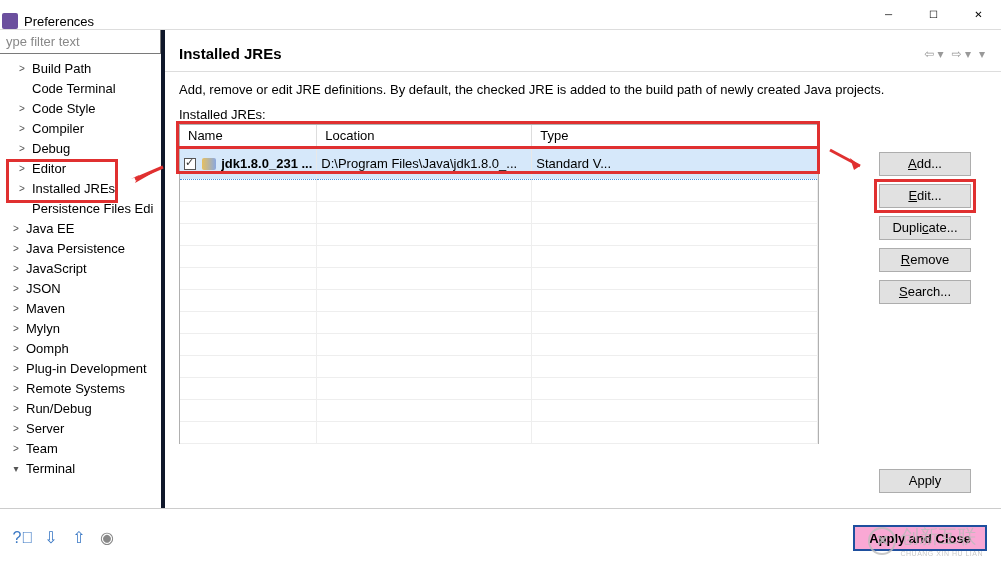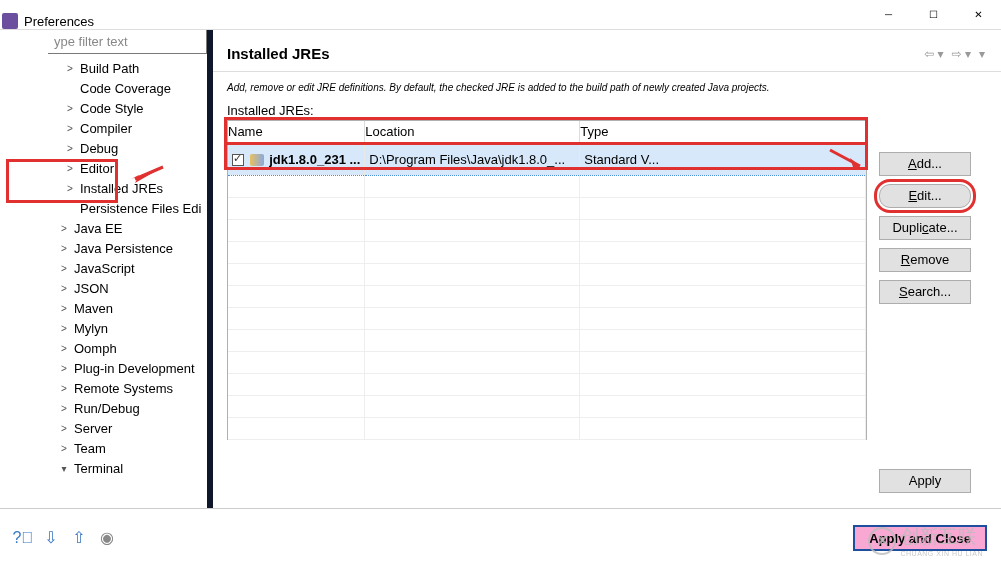--- a/index.html
+++ b/index.html
@@ -8,59 +8,59 @@
 
 .titlebar { height: 30px; display: flex; align-items: flex-end; border-bottom: 1px solid #ddd; }
 .titlebar .icon { width: 16px; height: 16px; margin: 0 6px 0 2px; background: #6b4f9e; border-radius: 2px; }
 .titlebar .title { flex: 1; font-size: 13px; }
 .titlebar .winbtn { width: 45px; height: 29px; display: flex; align-items: center; justify-content: center; font-family: "Segoe MDL2 Assets", sans-serif; font-size: 10px; }
 
 
 .main { display: flex; height: 478px; }
 
 
-.sidebar { width: 165px; border-right: 6px solid #0f172a; display: flex; flex-direction: column; margin-left: 48px; }
+.sidebar { width: 165px; border-right: 4px solid #0f172a; display: flex; flex-direction: column; }
 .filter { border: 1px solid #7a7a7a; border-left: none; border-top: none; height: 24px; padding: 2px 6px; color: #888; width: 100%; }
 .tree { flex: 1; overflow: hidden; padding: 4px 0; }
 .tree-item { display: flex; align-items: center; height: 20px; padding-left: 0; white-space: nowrap; overflow: hidden; }
 .tree-item .arr { width: 16px; text-align: center; color: #555; font-size: 10px; }
 .tree-item .lbl { padding-left: 2px; }
 .tree-item.l1 { padding-left: 8px; }
 .tree-item.l2 { padding-left: 14px; }
 .tree-hl { position: absolute; left: 6px; top: 192px; width: 112px; height: 44px; border: 3px solid #e03030; pointer-events: none; }
 
 
 .content { flex: 1; padding: 0; position: relative; display: flex; flex-direction: column; }
 .content-header { display: flex; align-items: center; padding: 10px 14px 4px 14px; border-bottom: 1px solid #ddd; margin-bottom: 8px; height: 42px; }
 .content-header h1 { font-size: 15px; font-weight: 600; margin: 0; flex: 1; }
 .navbtn { color: #999; font-size: 12px; margin-left: 4px; padding: 2px; }
-.desc { padding: 2px 14px 10px 14px; font-size: 10px; font-style: italic; }
+.desc { padding: 2px 14px 10px 14px; font-size: 13px; }
 .section-label { padding: 0 14px 2px 14px; font-size: 13px; }
 
 .table-wrap { margin: 0 14px; position: relative; }
 .jre-table { border: 1px solid #b0b0b0; width: 640px; height: 320px; }
 .jre-table table { width: 100%; border-collapse: collapse; }
-.jre-table th { text-align: left; font-weight: normal; border-right: 1px solid #ddd; border-bottom: 1px solid #ddd; padding: 3px 0; background: #fff; height: 22px; margin-top: 28px; }
+.jre-table th { text-align: left; font-weight: normal; border-right: 1px solid #ddd; border-bottom: 1px solid #ddd; padding: 3px 8px; background: #fff; height: 22px; margin-top: 28px; }
 .jre-table th:last-child { border-right: none; }
 .jre-table td { border-right: 1px solid #e8e8e8; border-bottom: 1px solid #e8e8e8; padding: 3px 4px; height: 32px; white-space: nowrap; overflow: hidden; }
 .jre-table .row-sel { background: #d6e8fa; }
 .jre-table .row-sel td { border-bottom: 1px dotted #4a90d9; border-top: 1px dotted #4a90d9; }
 .jre-table .cb { width: 12px; height: 12px; border: 1px solid #555; display: inline-block; vertical-align: middle; margin-right: 2px; position: relative; background: #fff; }
 .jre-table .cb::after { content: "✓"; position: absolute; top: -3px; left: 0; font-size: 11px; color: #333; }
 .jre-table .jdk-icon { width: 14px; height: 12px; display: inline-block; vertical-align: middle; margin-right: 2px; background: linear-gradient(90deg,#e6c060,#8aa8e0); border-radius: 2px; }
 .jre-table .bold { font-weight: bold; }
 .jre-table .empty td { border-right: 1px solid #eee; border-bottom: 1px solid #eee; height: 22px; }
 
 .table-hl-head { position: absolute; left: -3px; top: -3px; width: 644px; height: 28px; border: 3px solid #e03030; pointer-events: none; }
 .table-hl-row { position: absolute; left: -3px; top: 22px; width: 644px; height: 28px; border: 3px solid #e03030; pointer-events: none; }
 
 
 .btn-col { position: absolute; right: 30px; top: 122px; display: flex; flex-direction: column; gap: 8px; align-items: center; }
 .btn { width: 92px; height: 24px; border: 1px solid #adadad; background: #e1e1e1; text-align: center; line-height: 22px; cursor: default; }
-.btn.edit-hl { outline: 3px solid #e03030; outline-offset: 2px; border-radius: 11px; }
+.btn.edit-hl { outline: 3px solid #e03030; outline-offset: 2px; }
 .underline-letter { text-decoration: underline; }
 
 .apply-btn { position: absolute; right: 30px; bottom: 15px; }
 
 
 .bottombar { border-top: 1px solid #ccc; height: 58px; display: flex; align-items: center; padding: 0 14px; }
 .bottombar .help-icons { display: flex; gap: 10px; align-items: center; }
 .bottombar .hicon { width: 18px; height: 18px; display: flex; align-items: center; justify-content: center; color: #3a78c4; font-size: 16px; }
 .bottombar .spacer { flex: 1; }
 .bottombar .btn2 { height: 26px; padding: 0 14px; border: 1px solid #adadad; background: #f9a8d4; line-height: 24px; margin-left: 8px; font-weight: bold; }
@@ -89,21 +89,21 @@
 
   <div class="sidebar">
     <input class="filter" value="ype filter text" style="">
     <div class="tree" id="tree">
         <div class="tree-item l2">
           <span class="arr">&gt;</span>
           <span class="lbl">Build Path</span>
         </div>
         <div class="tree-item l2">
           <span class="arr"></span>
-          <span class="lbl">Code Coverage</span>
+          <span class="lbl">Code Terminal</span>
         </div>
         <div class="tree-item l2">
           <span class="arr">&gt;</span>
           <span class="lbl">Code Style</span>
         </div>
         <div class="tree-item l2">
           <span class="arr">&gt;</span>
           <span class="lbl">Compiler</span>
         </div>
         <div class="tree-item l2">

